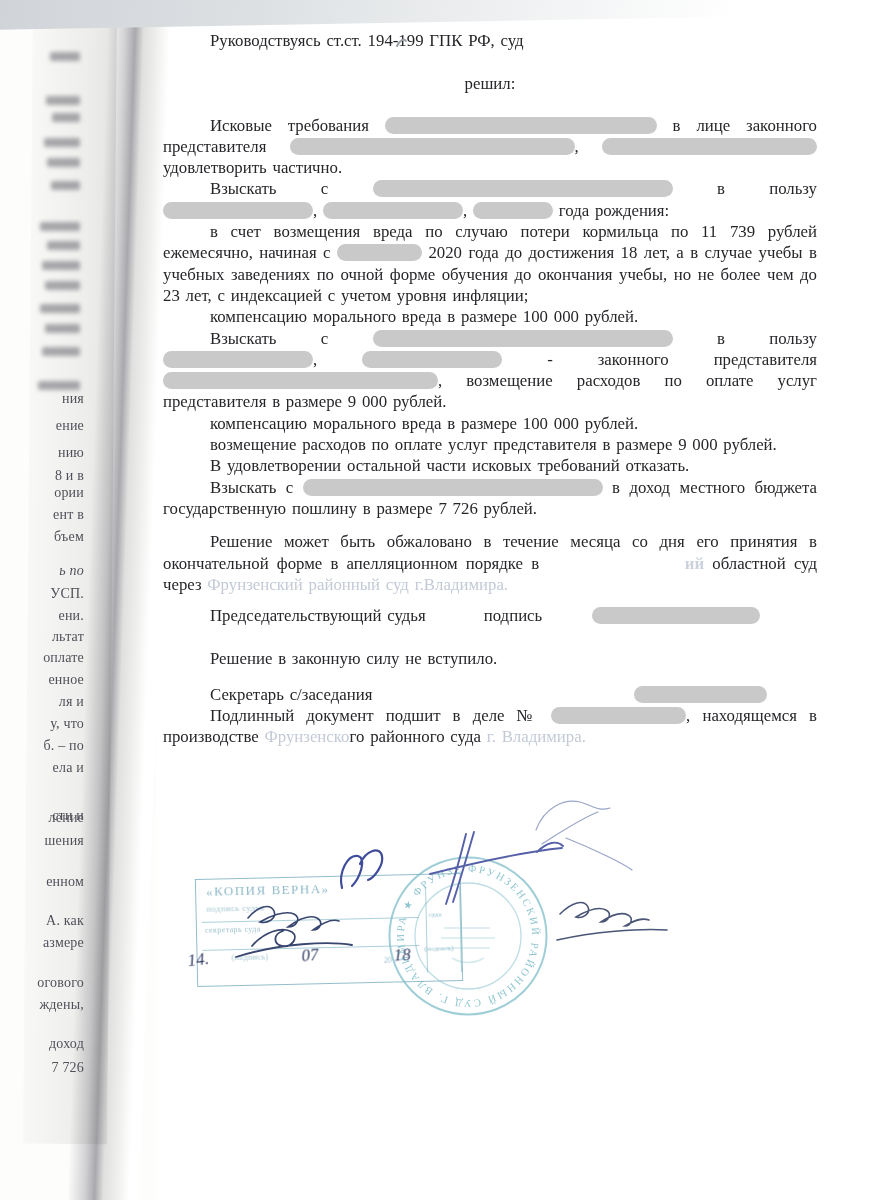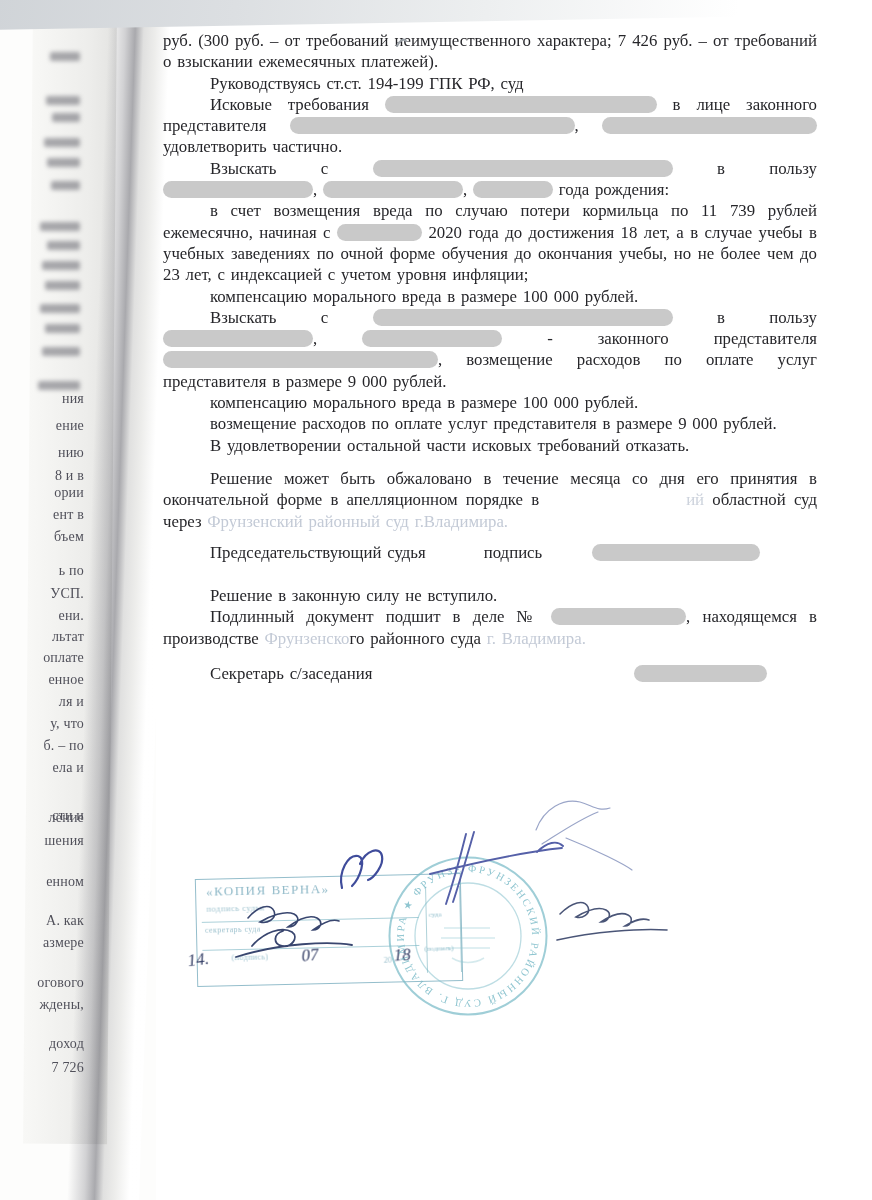--- a/index.html
+++ b/index.html
@@ -49,21 +49,21 @@
   .para{margin:0;text-indent:47px;text-align:justify;}
   .noind{text-indent:0;}
   .nj{text-align:left;}
   .center{text-align:center;text-indent:0;margin:22px 0 20px 0;}
   .mt10{margin-top:10px;}.mt12{margin-top:12px;}.mt14{margin-top:14px;}.mt22{margin-top:22px;}
   .redact{
     display:inline-block;height:17px;border-radius:8.5px;background:#c9c9c9;
     vertical-align:-3px;
   }
   .f{color:#c3cad6;filter:blur(.3px);}
-  .gap{display:inline-block;text-align:right;color:#ccd2dc;}
+  .gap{display:inline-block;text-align:right;color:#ccd2dc;font-weight:bold;}
   .sp{display:inline-block;}
   
   .copy-stamp{
     position:absolute;left:196px;top:876px;width:264px;height:106px;z-index:7;
     border:1.6px solid rgba(128,178,194,.85);transform:rotate(-1.3deg);
     background:rgba(255,255,255,.15);filter:blur(.2px);
   }
   .cs-title{position:absolute;left:10px;top:4px;font-size:13px;letter-spacing:1.5px;color:#8fb9c8;}
   .cs-sub{position:absolute;left:10px;top:24px;font-size:8.5px;color:#9fc3cf;letter-spacing:.5px;}
   .cs-line1{position:absolute;left:5px;right:42px;top:42px;border-top:1.3px solid rgba(150,196,207,.8);}
@@ -90,21 +90,21 @@
 <div class="crease"></div>
 <div class="top-shade"></div>
 <div class="fragments" id="fragments">
     <span class="frag" style="top: 391px;">ния</span>
     <span class="frag" style="top: 418px;">ение</span>
     <span class="frag" style="top: 445px;">нию</span>
     <span class="frag" style="top: 468px; margin-left: 40px;">8 и в</span>
     <span class="frag" style="top: 485px; font-family: Liberation Serif, serif;">ории</span>
     <span class="frag" style="top: 507px;">ент в</span>
     <span class="frag" style="top: 529px;">бъем</span>
-    <span class="frag" style="top: 563px;">ь по</span>
+    <span class="frag" style="top: 563px; font-style: italic;">ь по</span>
     <span class="frag" style="top: 586px;">УСП.</span>
     <span class="frag" style="top: 608px; margin-left: 24px;">ени.</span>
     <span class="frag" style="top: 629px;">льтат</span>
     <span class="frag" style="top: 650px;">оплате</span>
     <span class="frag" style="top: 672px;">енное</span>
     <span class="frag" style="top: 694px;">ля и</span>
     <span class="frag" style="top: 716px;">у, что</span>
     <span class="frag" style="top: 738px;">б. – по</span>
     <span class="frag" style="top: 760px;">ела и</span>
     <span class="frag" style="top: 808px;">сти и</span>
@@ -128,35 +128,36 @@
     <div class="smudge" style="top: 261px; width: 38px;"></div>
     <div class="smudge" style="top: 281px; width: 35px;"></div>
     <div class="smudge" style="top: 304px; width: 40px;"></div>
     <div class="smudge" style="top: 324px; width: 35px;"></div>
     <div class="smudge" style="top: 347px; width: 38px;"></div>
     <div class="smudge" style="top: 381px; width: 42px;"></div>
   </div>
 
 <div class="doc">
   <div id="doc-flow">
-      <p class="para noind"><span class="t">руб. (300 руб. – от требований неимущественного характера; 7 426 руб. – от требований о взыскании ежемесячных платежей).</span></p>
       <p class="para "><span class="t">Руководствуясь ст.ст. 194-199 ГПК РФ, суд</span></p>
+      <p class="para center"><span class="t">решил:</span></p>
       <p class="para "><span class="t">Исковые требования </span><span class="redact" style="width: 272px;"></span><span class="t"> в лице законного представителя </span><span class="redact" style="width: 285px;"></span><span class="t">, </span><span class="redact" style="width: 215px;"></span><span class="t"> удовлетворить частично.</span></p>
       <p class="para "><span class="t">Взыскать с </span><span class="redact" style="width: 300px;"></span><span class="t"> в пользу </span><span class="redact" style="width: 150px;"></span><span class="t">, </span><span class="redact" style="width: 140px;"></span><span class="t">, </span><span class="redact" style="width: 80px;"></span><span class="t"> года рождения:</span></p>
       <p class="para "><span class="t">в счет возмещения вреда по случаю потери кормильца по 11 739 рублей ежемесячно, начиная с </span><span class="redact" style="width: 85px;"></span><span class="t"> 2020 года до достижения 18 лет, а в случае учебы в учебных заведениях по очной форме обучения до окончания учебы, но не более чем до 23 лет, с индексацией с учетом уровня инфляции;</span></p>
       <p class="para "><span class="t">компенсацию морального вреда в размере 100 000 рублей.</span></p>
       <p class="para "><span class="t">Взыскать с </span><span class="redact" style="width: 300px;"></span><span class="t"> в пользу </span><span class="redact" style="width: 150px;"></span><span class="t">, </span><span class="redact" style="width: 140px;"></span><span class="t"> - законного представителя </span><span class="redact" style="width: 275px;"></span><span class="t">, возмещение расходов по оплате услуг представителя в размере 9 000 рублей.</span></p>
       <p class="para "><span class="t">компенсацию морального вреда в размере 100 000 рублей.</span></p>
       <p class="para "><span class="t">возмещение расходов по оплате услуг представителя в размере 9 000 рублей.</span></p>
       <p class="para "><span class="t">В удовлетворении остальной части исковых требований отказать.</span></p>
+      <p class="para "><span class="t">Взыскать с </span><span class="redact" style="width: 300px;"></span><span class="t"> в доход местного бюджета государственную пошлину в размере 7 726 рублей.</span></p>
       <p class="para mt12"><span class="t">Решение может быть обжаловано в течение месяца со дня его принятия в окончательной форме в апелляционном порядке в</span><span class="gap" style="width: 165px;">ий</span><span class="t"> областной суд через </span><span class="f">Фрунзенский районный суд г.Владимира.</span></p>
       <p class="para nj mt10"><span class="t">Председательствующий судья</span><span class="sp" style="width: 58px;"></span><span class="t">подпись</span><span class="sp" style="width: 50px;"></span><span class="redact" style="width: 168px;"></span></p>
       <p class="para mt22"><span class="t">Решение в законную силу не вступило.</span></p>
+      <p class="para nj mt14"><span class="t">Секретарь с/заседания</span><span class="sp" style="width: 262px;"></span><span class="redact" style="width: 133px;"></span></p>
       <p class="para "><span class="t">Подлинный документ подшит в деле № </span><span class="redact" style="width: 135px;"></span><span class="t">, находящемся в производстве </span><span class="f">Фрунзенско</span><span class="t">го районного суда</span><span class="f"> г. Владимира.</span></p>
-      <p class="para nj mt14"><span class="t">Секретарь с/заседания</span><span class="sp" style="width: 262px;"></span><span class="redact" style="width: 133px;"></span></p>
     </div>
 </div>
 
 <div class="copy-stamp">
   <div class="cs-title">«КОПИЯ ВЕРНА»</div>
   <div class="cs-sub">подпись судьи</div>
   <div class="cs-line1"></div>
   <div class="cs-lbl" style="left:8px;top:46px;">секретарь суда</div>
   <div class="cs-line2"></div>
   <div class="cs-lbl" style="left:34px;top:74px;">(подпись)</div>

